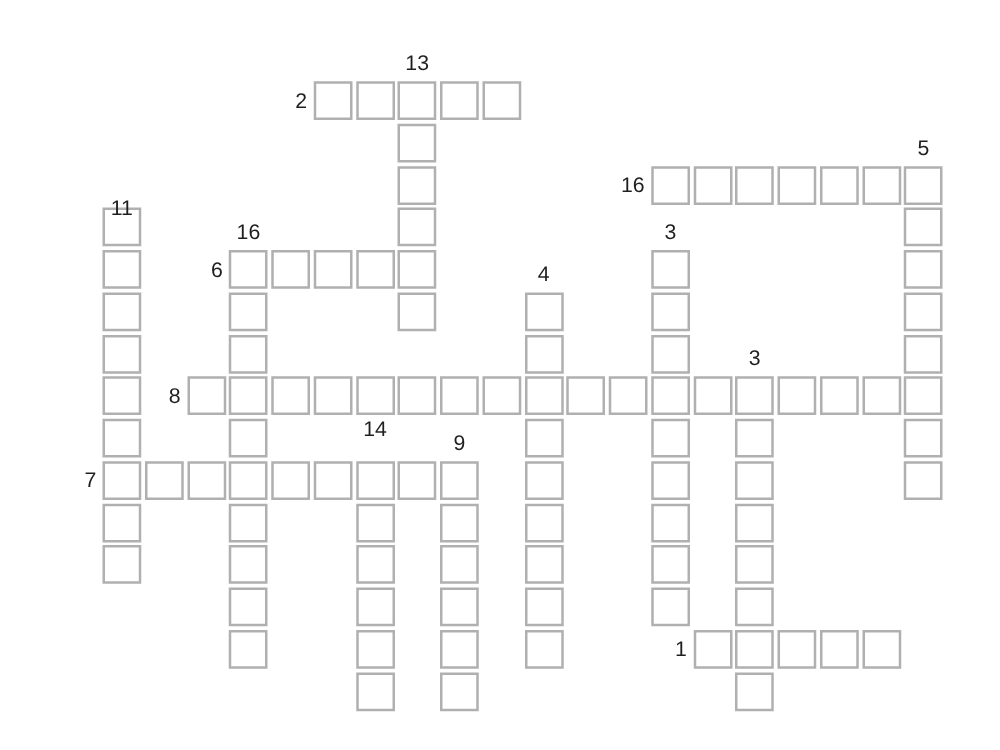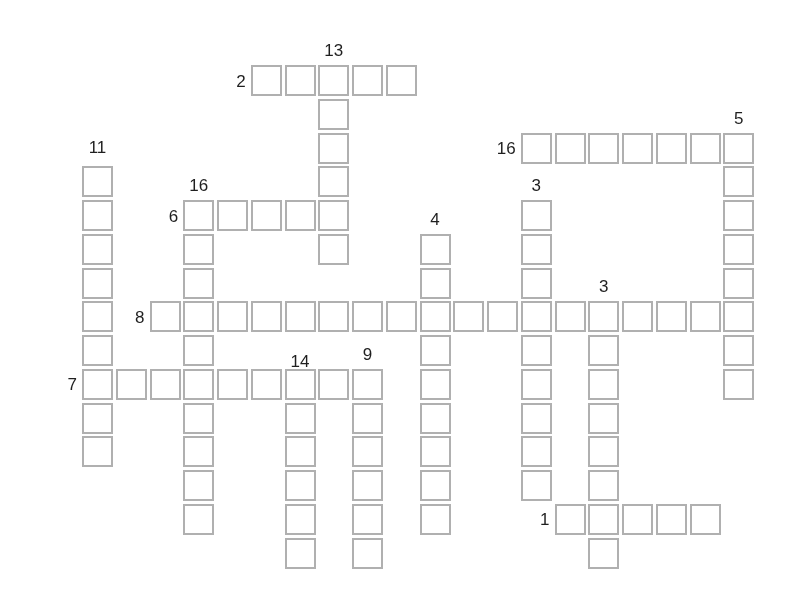--- a/index.html
+++ b/index.html
@@ -125,39 +125,39 @@
     <div class="cell" style="left: 183.25px; top: 503.75px;"></div>
     <div class="num down" style="font-size: 17px; left: 198.75px; top: 194px;">16</div>
     <div class="cell" style="left: 82px; top: 166.25px;"></div>
     <div class="cell" style="left: 82px; top: 200px;"></div>
     <div class="cell" style="left: 82px; top: 233.75px;"></div>
     <div class="cell" style="left: 82px; top: 267.5px;"></div>
     <div class="cell" style="left: 82px; top: 301.25px;"></div>
     <div class="cell" style="left: 82px; top: 335px;"></div>
     <div class="cell" style="left: 82px; top: 402.5px;"></div>
     <div class="cell" style="left: 82px; top: 436.25px;"></div>
-    <div class="num down" style="font-size: 17px; left: 97.5px; top: 156px;">11</div>
+    <div class="num down" style="font-size: 17px; left: 97.5px; top: 175px;">11</div>
     <div class="cell" style="left: 318.25px; top: 98.75px;"></div>
     <div class="cell" style="left: 318.25px; top: 132.5px;"></div>
     <div class="cell" style="left: 318.25px; top: 166.25px;"></div>
     <div class="cell" style="left: 318.25px; top: 233.75px;"></div>
     <div class="num down" style="font-size: 17px; left: 333.75px; top: 59px;">13</div>
     <div class="cell" style="left: 588.25px; top: 335px;"></div>
     <div class="cell" style="left: 588.25px; top: 368.75px;"></div>
     <div class="cell" style="left: 588.25px; top: 402.5px;"></div>
     <div class="cell" style="left: 588.25px; top: 436.25px;"></div>
     <div class="cell" style="left: 588.25px; top: 470px;"></div>
     <div class="cell" style="left: 588.25px; top: 537.5px;"></div>
     <div class="num down" style="font-size: 17px; left: 603.75px; top: 295.25px;">3</div>
     <div class="cell" style="left: 284.5px; top: 402.5px;"></div>
     <div class="cell" style="left: 284.5px; top: 436.25px;"></div>
     <div class="cell" style="left: 284.5px; top: 470px;"></div>
     <div class="cell" style="left: 284.5px; top: 503.75px;"></div>
     <div class="cell" style="left: 284.5px; top: 537.5px;"></div>
-    <div class="num down" style="font-size: 17px; left: 300px; top: 370px;">14</div>
+    <div class="num down" style="font-size: 17px; left: 300px; top: 352px;">14</div>
     <div class="cell" style="left: 520.75px; top: 132.5px;"></div>
     <div class="cell" style="left: 554.5px; top: 132.5px;"></div>
     <div class="cell" style="left: 588.25px; top: 132.5px;"></div>
     <div class="cell" style="left: 622px; top: 132.5px;"></div>
     <div class="cell" style="left: 655.75px; top: 132.5px;"></div>
     <div class="cell" style="left: 689.5px; top: 132.5px;"></div>
     <div class="num across" style="font-size: 17px; left: 515.75px; top: 148px;">16</div>
   </div>
 
 </body></html>

